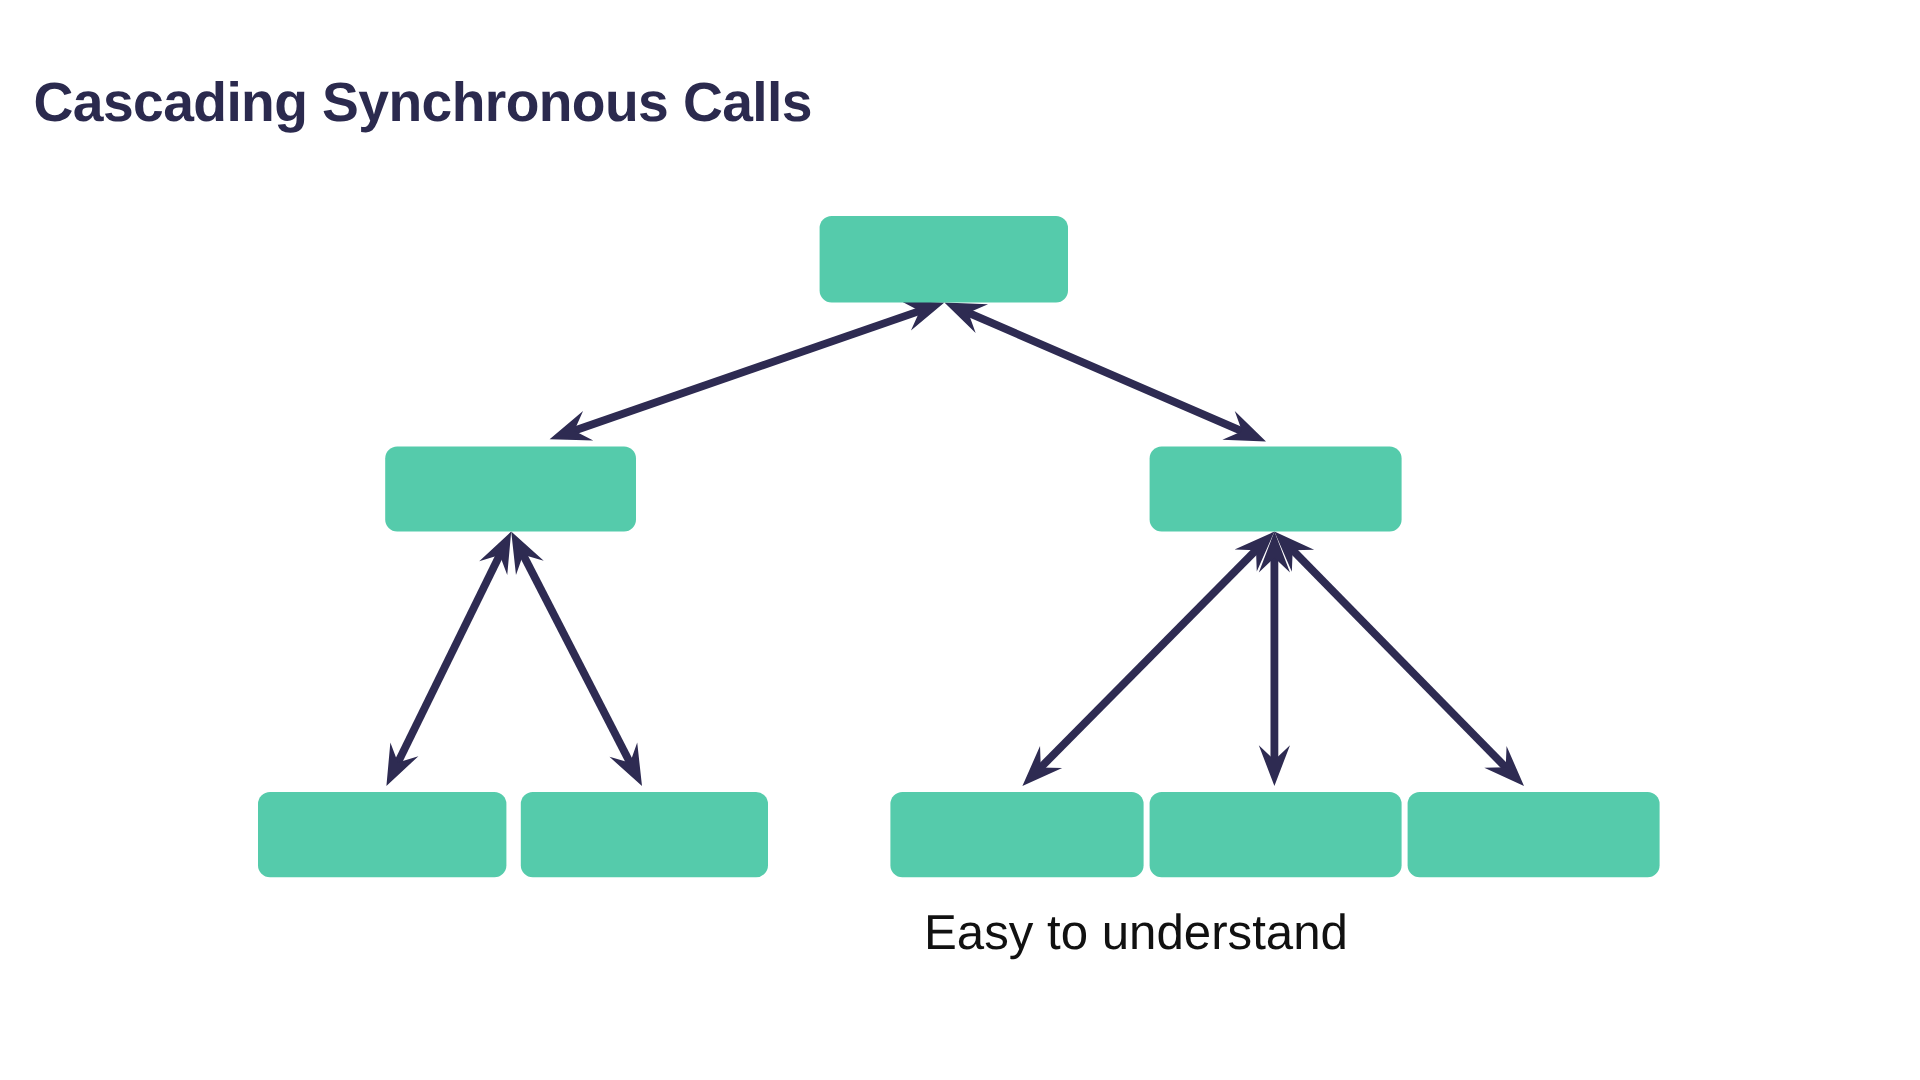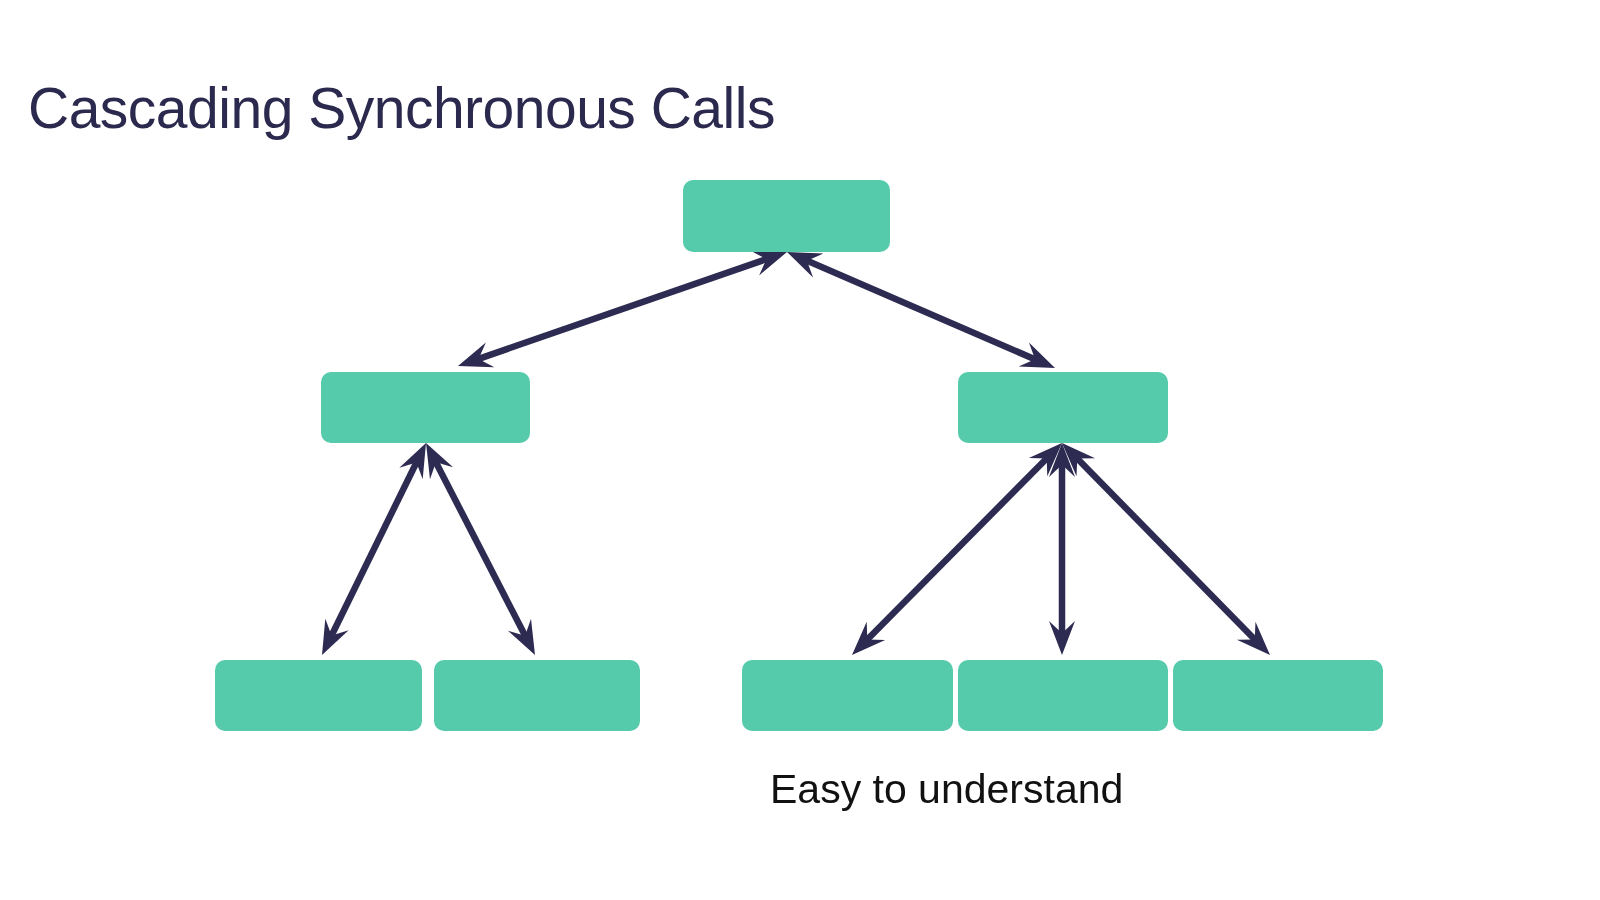--- a/index.html
+++ b/index.html
@@ -13,24 +13,24 @@
   #slide {
     position: relative;
     width: 1600px;
     height: 900px;
     background: #ffffff;
     overflow: hidden;
   }
   #slide-title {
     position: absolute;
     left: 28px;
-    top: 77px;
+    top: 60px;
     font-family: "Liberation Sans", sans-serif;
-    font-size: 57px;
-    font-weight: normal;
+    font-size: 46px;
+    font-weight: bold;
     letter-spacing: -0.5px;
     color: #2b2a4e;
     white-space: nowrap;
     line-height: 1.1;
   }
   .node-box {
     position: absolute;
     background: #55cbab;
     border-radius: 10px;
     box-sizing: border-box;
@@ -47,21 +47,21 @@
     position: absolute;
     left: 770px;
     top: 748px;
     font-family: "Liberation Sans", sans-serif;
     font-size: 41px;
     font-weight: normal;
     color: #111111;
     line-height: 1.42;
     white-space: nowrap;
   }
-  .caption-line { display: block; margin-top: 12px; }
+  .caption-line { display: block; }
 </style>
 </head>
 <body style="background: rgb(255, 255, 255);">
 
 <div id="slide" style="background: rgb(255, 255, 255);">
 
   <div id="slide-title" style="color: rgb(43, 42, 78);">Cascading Synchronous Calls</div>
 
   <svg id="edges-layer" viewBox="0 0 1600 900">
       <g>

